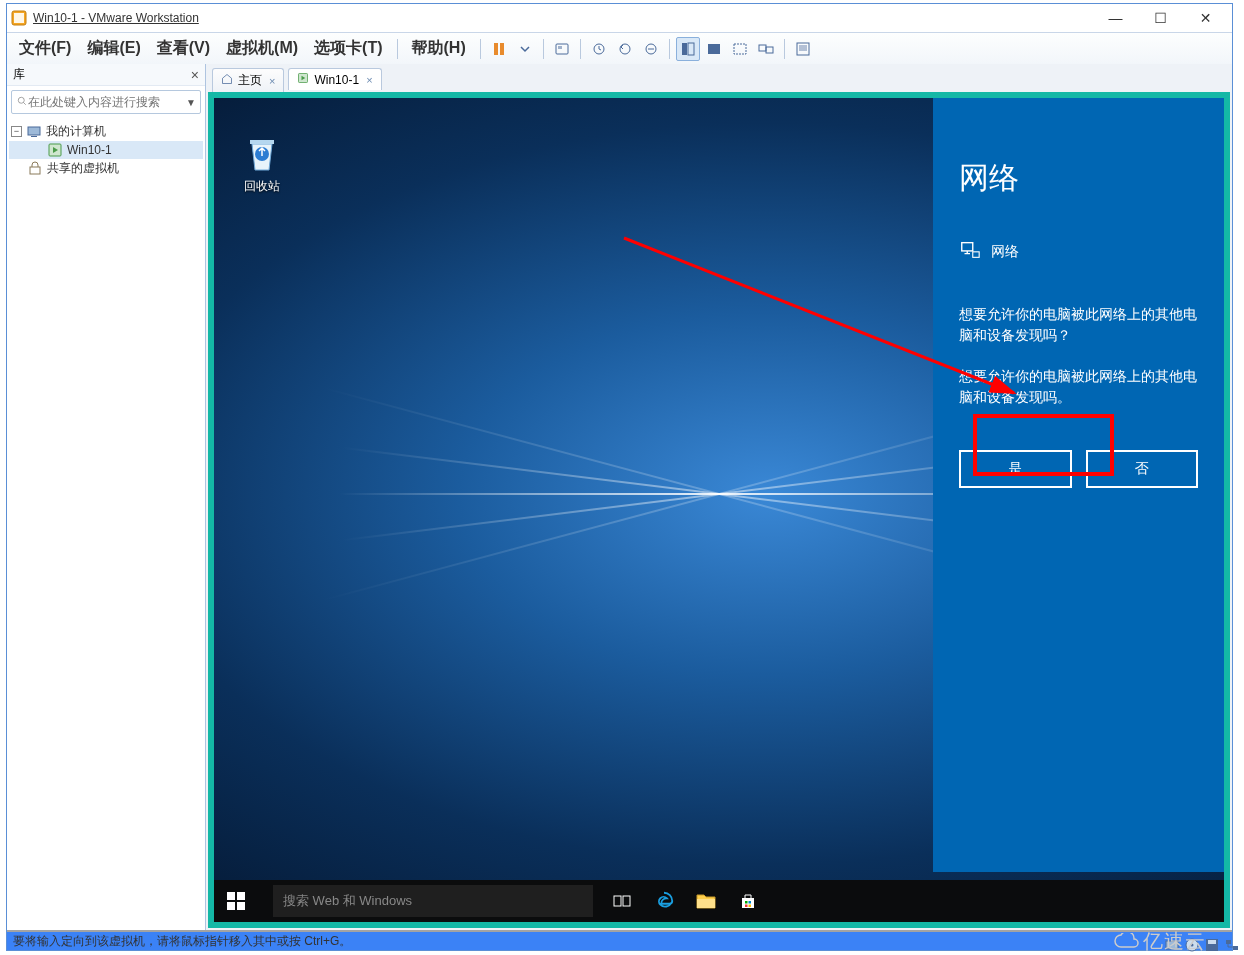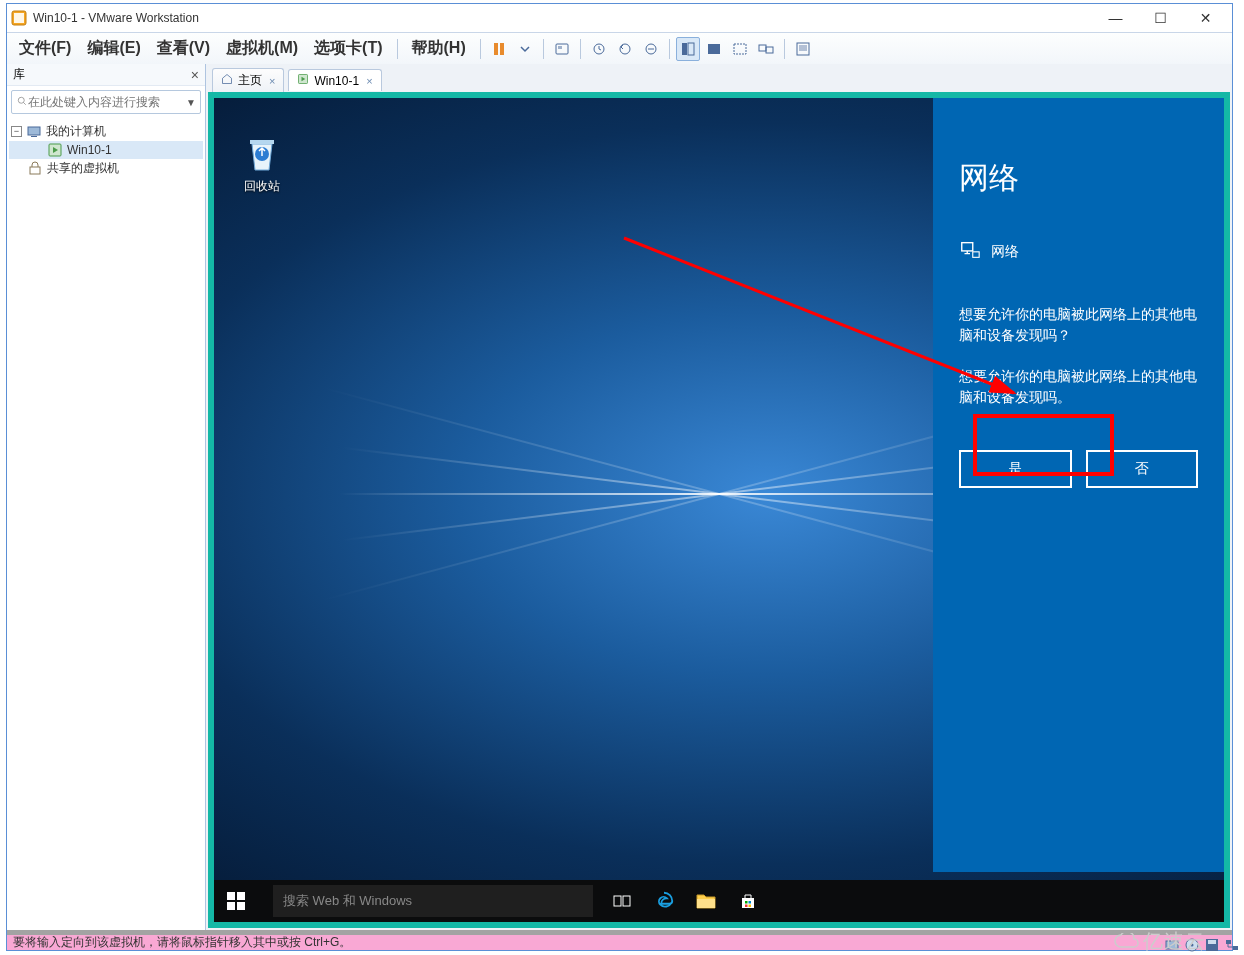--- a/index.html
+++ b/index.html
@@ -1,20 +1,20 @@
 <!DOCTYPE html>
 <html><head>
 <meta charset="utf-8">
 <style>
 * { margin: 0; padding: 0; box-sizing: border-box; font-family: "Microsoft YaHei", "Segoe UI", Tahoma, sans-serif; }
 body { width: 1244px; height: 955px; background: #fff; overflow: hidden; position: relative; }
 .window { width: 1227px; height: 948px; border: 1px solid #5a8fd6; background: #fff; display: flex; flex-direction: column; position: absolute; top: 3px; left: 6px; }
 .titlebar { height: 28px; display: flex; align-items: center; padding: 0 4px; background: #fff; }
 .titlebar-icon { width: 16px; height: 16px; margin-right: 6px; display:flex;align-items:center;justify-content:center;}
-.titlebar-title { font-size: 12px; color: #333; flex: 1; }
+.titlebar-title { font-size: 12px; color: #333; flex: 1; text-decoration: underline; }
 .win-controls { display: flex; gap: 0; }
 .win-btn { width: 45px; height: 24px; display: flex; align-items: center; justify-content: center; font-size: 14px; color: #333; cursor: pointer; }
 .menubar { height: 32px; display: flex; align-items: center; padding: 0 4px; border-top: 1px solid #c9d6e8; background: linear-gradient(#fdfefe,#f2f6fa); }
 .menu-item { padding: 4px 8px; font-size: 16px; color: #333; cursor: pointer; font-weight: bold; }
 .toolbar-sep { width: 1px; height: 20px; background: #b9c9de; margin: 0 6px; }
 .tb-btn { width: 24px; height: 24px; display: flex; align-items: center; justify-content: center; cursor: pointer; border-radius: 2px; color:#4a6a9a; }
 .tb-btn.orange{color:#e88b2d;}
 .tb-btn svg{width:16px;height:16px;}
 .tb-group{display:flex;gap:2px;}
 .main { flex: 1; display: flex; min-height:0;}
@@ -25,21 +25,21 @@
 .searchbox { flex:1; display: flex; align-items: center; border: 1px solid #b5c8de; padding: 2px 4px; border-radius:2px; background:#fff;}
 .searchbox input { border: none; outline: none; flex: 1; font-size: 12px; color: #4c1d95; background:transparent;}
 .searchbox .dd { width:10px;text-align:center;color:#555;font-size:10px;}
 .tree { padding: 4px 2px; font-size: 12px; color: #333; }
 .tree-row { display: flex; align-items: center; padding: 1px 2px; cursor: pointer; white-space:nowrap;}
 .tree-row.selected{background:#d9e8f7;}
 .tree-ind0{padding-left:2px;} .tree-ind1{padding-left:18px;} .tree-ind2{padding-left:38px;}
 .tree-row .tgl{width:11px;height:11px;border:1px solid #888;display:inline-flex;align-items:center;justify-content:center;font-size:9px;line-height:1;margin-right:4px;color:#444;}
 .tree-row .ico{width:16px;height:16px;margin-right:4px;display:inline-flex;align-items:center;justify-content:center;}
 .content { flex: 1; display: flex; flex-direction: column; background:#eef2f7; min-width:0;}
-.tabstrip { height: 28px; display: flex; align-items: center; padding: 4px 6px 0 6px; gap:4px; background:#eef2f7;}
+.tabstrip { height: 28px; display: flex; align-items: flex-start; padding: 4px 6px 0 6px; gap:4px; background:#eef2f7;}
 .tab { display: flex; align-items: center; gap: 5px; padding: 3px 8px; font-size: 12px; border: 1px solid #b9c9de; border-bottom:none; background: linear-gradient(#fdfdfd,#eef2f7); border-radius: 3px 3px 0 0; cursor: pointer; }
 .tab.active { background:#fff; }
 .tab .x{color:#6c8bb1;font-size:11px;margin-left:2px;}
 .vm-viewport { flex: 1; background: #c4b5fd; position: relative; border:6px solid #14b8a6; margin:0 2px 2px 2px; overflow:hidden;}
 .win-desktop { position:absolute; inset:0; background: radial-gradient(ellipse 140% 100% at 55% 48%, #3a88d6 0%, #1b5c9e 22%, #0a2f5a 45%, #051a36 65%, #02101f 100%); }
 .lightbeam{position:absolute;left:50%;top:48%;width:760px;height:2px;background:linear-gradient(90deg,transparent,#fff,transparent);transform:translate(-50%,-50%);opacity:.9;}
 .lightbeam.b2{transform:translate(-50%,-50%) rotate(-7deg);opacity:.5;}
 .lightbeam.b3{transform:translate(-50%,-50%) rotate(7deg);opacity:.5;}
 .lightbeam.b4{transform:translate(-50%,-50%) rotate(-15deg);opacity:.25;width:820px;}
 .lightbeam.b5{transform:translate(-50%,-50%) rotate(15deg);opacity:.25;width:820px;}
@@ -51,21 +51,21 @@
 .net-text{font-size:14px;line-height:1.5;margin-bottom:20px;}
 .net-buttons{display:flex;gap:14px;margin-top:42px;}
 .net-btn{flex:1;border:2px solid #fff;background:transparent;color:#fff;padding:8px 0;font-size:14px;text-align:center;cursor:pointer;}
 .highlight{position:absolute;border:4px solid #ff0000;pointer-events:none;}
 .arrow-svg{position:absolute;pointer-events:none;}
 .taskbar{position:absolute;left:0;right:0;bottom:0;height:42px;background:#0b0c0d;display:flex;align-items:center;color:#fff;}
 .start-btn{width:44px;height:42px;display:flex;align-items:center;justify-content:center;cursor:pointer;}
 .tb-search{width:320px;height:32px;background:#1f1f1f;display:flex;align-items:center;padding:0 10px;color:#888;font-size:13px;margin-left:15px;}
 .tb-icons{display:flex;gap:8px;margin-left:12px;}
 .tb-ico{width:34px;height:42px;display:flex;align-items:center;justify-content:center;cursor:pointer;}
-.statusbar{height:20px;border-top:5px solid #a3a3a3;background:#f9a8d4;display:flex;align-items:center;padding:0 6px;font-size:12px;color:#333;}
+.statusbar{height:20px;border-top:2px solid #a3a3a3;background:#3b82f6;display:flex;align-items:center;padding:0 6px;font-size:12px;color:#333;}
 .statusbar-right{position:absolute;right:4px;bottom:2px;display:flex;gap:4px;align-items:center;}
 .sr-ico{width:16px;height:16px;display:flex;align-items:center;justify-content:center;}
 .watermark{position:absolute;right:38px;bottom:0;font-size:20px;color:#ccc;font-weight:300;letter-spacing:1px;display:flex;align-items:center;gap:4px;text-align:right;}
 </style>
 </head>
 <body>
 
 <div class="window">
 
   <div class="titlebar">

